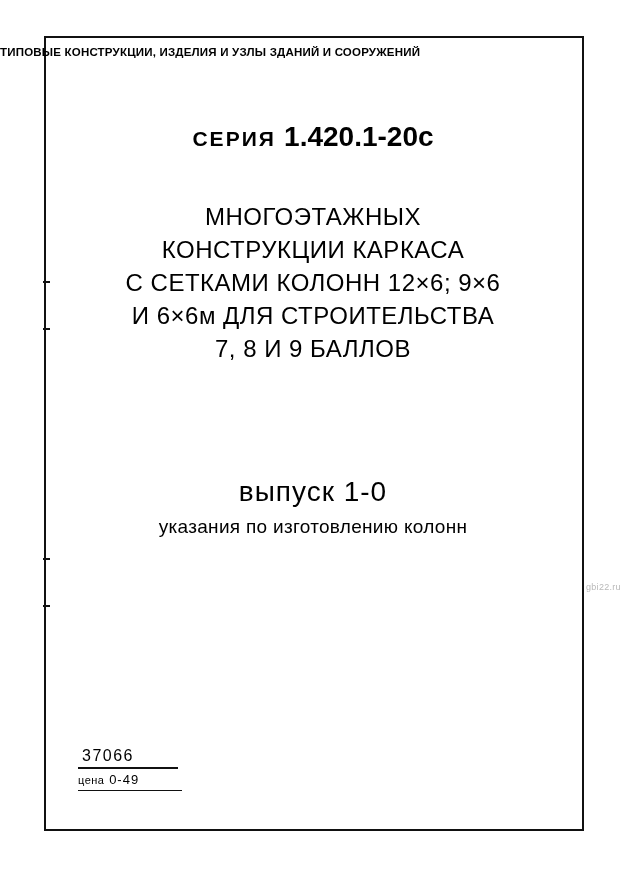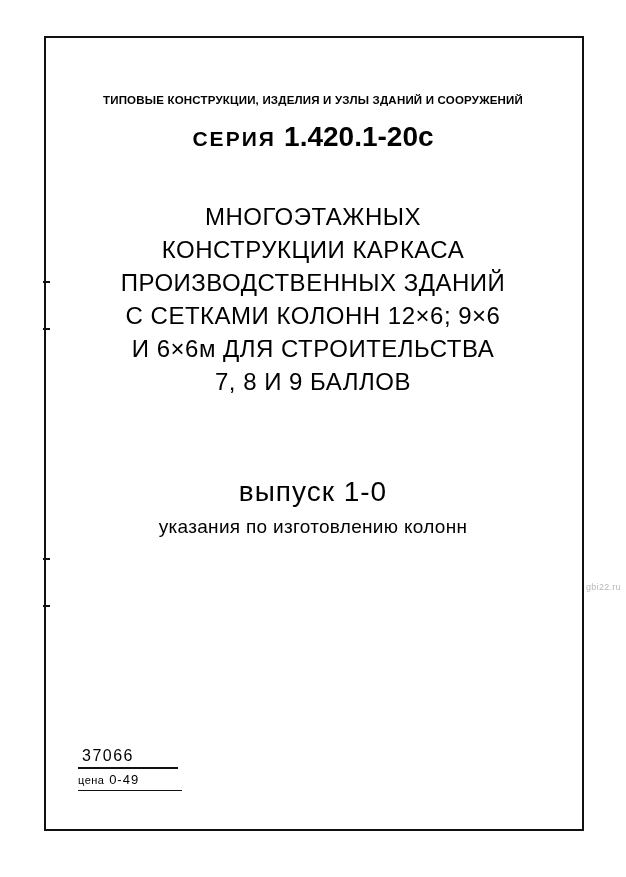--- a/index.html
+++ b/index.html
@@ -48,27 +48,25 @@
   .tick-2 { top: 290px; }
   .tick-3 { top: 520px; }
   .tick-4 { top: 567px; }
 
   
   #doc-header {
     position: absolute;
     left: 0;
     top: 46px;
     width: 100%;
-    text-align: center;
     font-size: 11.5px;
     font-weight: bold;
     letter-spacing: 0.2px;
     font-family: "Liberation Sans", sans-serif;
     white-space: nowrap;
-    margin-top: 48px;
   }
 
   
   #series-line {
     position: absolute;
     left: 0;
     top: 121px;
     width: 100%;
     text-align: center;
     font-size: 26px;
@@ -183,21 +181,20 @@
   <div id="doc-header">ТИПОВЫЕ КОНСТРУКЦИИ, ИЗДЕЛИЯ И УЗЛЫ ЗДАНИЙ И СООРУЖЕНИЙ</div>
 
   <div id="series-line">
     <span class="series-word">СЕРИЯ</span>
     <span class="series-code">1.420.1-20с</span>
   </div>
 
   <div id="main-title">
     <span class="tline">МНОГОЭТАЖНЫХ</span>
     <span class="tline">КОНСТРУКЦИИ КАРКАСА</span>
-    <span class="tline">ПРОИЗВОДСТВЕННЫХ ЗДАНИЙ</span>
     <span class="tline">С СЕТКАМИ КОЛОНН 12×6; 9×6</span>
     <span class="tline">И 6×6м ДЛЯ СТРОИТЕЛЬСТВА</span>
     <span class="tline">7, 8 И 9 БАЛЛОВ</span>
   </div>
 
   <div id="issue-block">
     <span class="issue-line">выпуск 1-0</span>
     <span class="issue-sub">указания по изготовлению колонн</span>
   </div>
 

